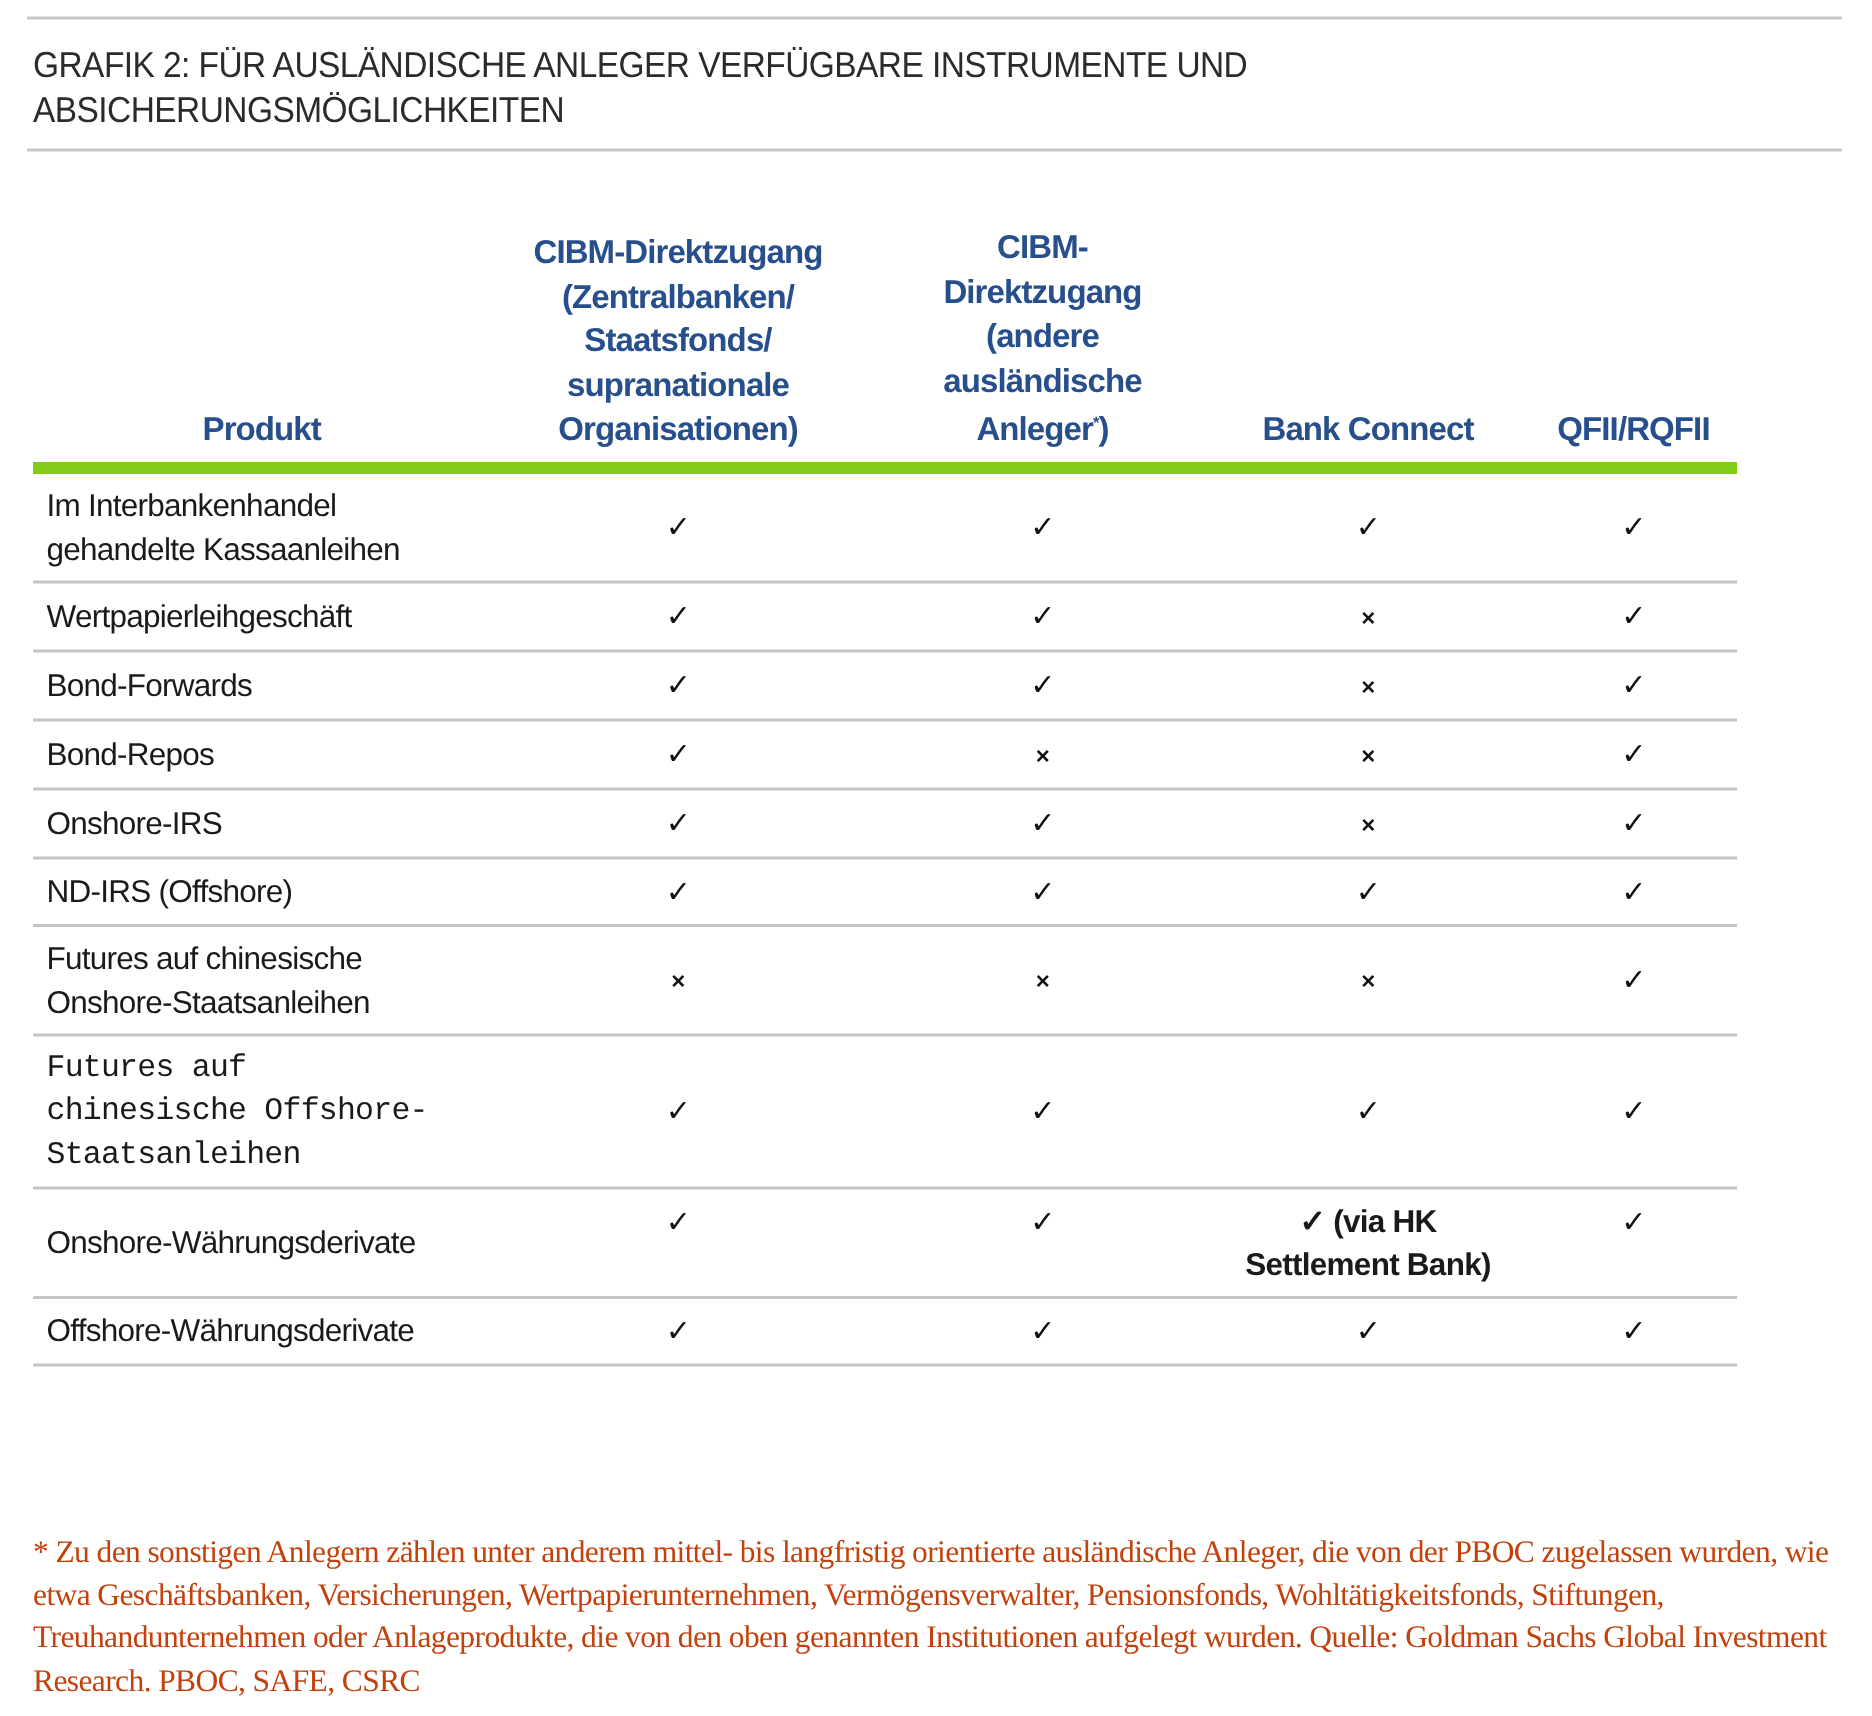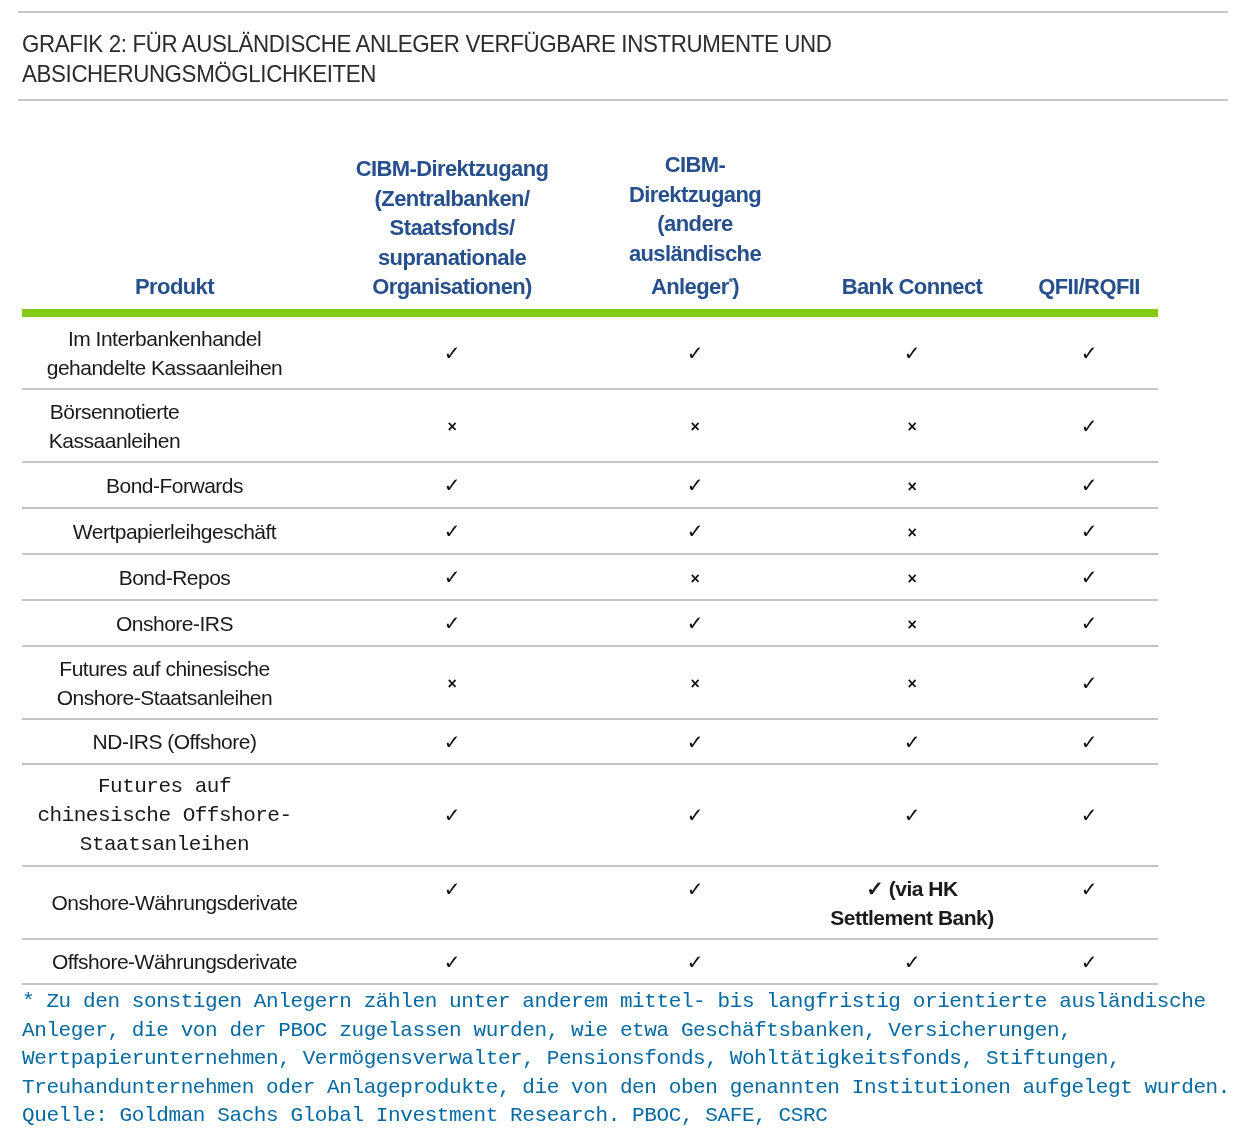--- a/index.html
+++ b/index.html
@@ -25,28 +25,28 @@
       color: #264f8c; font-weight: bold; font-size: 22px; line-height: 29.5px;
       text-align: center; vertical-align: bottom; padding: 0 0 7px 0;
       border-bottom: 8px solid #84cc16; letter-spacing: -0.6px;
     }
     th.prod { text-align: center; padding-left: 9px; }
     td {
       font-size: 21px; line-height: 29px; color: #1a1a1a;
       border-bottom: 2px solid #c4c4c4; text-align: center; vertical-align: middle;
       padding: 7px 0 6px 0; letter-spacing: -0.5px;
     }
-    td.prod { text-align: center; padding-left: 9px; }
+    td.prod { text-align: left; padding-left: 9px; }
     td.top { vertical-align: top; }
     .mark { display: inline-block; font-size: 20px; line-height: 29px; color: #111; }
     .mark.no { font-size: 16px; font-weight: bold; }
     .footnote {
-      position: absolute; left: 22px; top: 988px; width: 1212px;
-      font-family: Liberation Mono, monospace; font-size: 21px; line-height: 28.5px;
-      color: #0369a1; letter-spacing: -0.4px;
+      position: absolute; left: 22px; top: 1020px; width: 1212px;
+      font-family: Liberation Serif, serif; font-size: 21px; line-height: 28.5px;
+      color: #c2410c; letter-spacing: -0.4px;
     }
   </style>
 </head>
 <body>
 
 <div class="rule-top"></div>
 <div class="title">GRAFIK 2: FÜR AUSLÄNDISCHE ANLEGER VERFÜGBARE INSTRUMENTE UND ABSICHERUNGSMÖGLICHKEITEN</div>
 <div class="rule-bottom"></div>
 
 <table class="grid">
@@ -68,66 +68,59 @@
   </thead>
   <tbody id="table-body">
       <tr>
         <td class="prod" style="padding-right: 20px;">Im Interbankenhandel gehandelte Kassaanleihen</td>
         <td><span class="mark yes">✓</span></td>
         <td><span class="mark yes">✓</span></td>
         <td><span class="mark yes">✓</span></td>
         <td><span class="mark yes">✓</span></td>
       </tr>
       <tr>
-        <td class="prod" style="padding-right: 120px;">Börsennotierte Kassaanleihen</td>
-        <td><span class="mark no">×</span></td>
-        <td><span class="mark no">×</span></td>
-        <td><span class="mark no">×</span></td>
-        <td><span class="mark yes">✓</span></td>
-      </tr>
-      <tr>
-        <td class="prod">Bond-Forwards</td>
+        <td class="prod">Wertpapierleihgeschäft</td>
         <td><span class="mark yes">✓</span></td>
         <td><span class="mark yes">✓</span></td>
         <td><span class="mark no">×</span></td>
         <td><span class="mark yes">✓</span></td>
       </tr>
       <tr>
-        <td class="prod">Wertpapierleihgeschäft</td>
+        <td class="prod">Bond-Forwards</td>
         <td><span class="mark yes">✓</span></td>
         <td><span class="mark yes">✓</span></td>
         <td><span class="mark no">×</span></td>
         <td><span class="mark yes">✓</span></td>
       </tr>
       <tr>
         <td class="prod">Bond-Repos</td>
         <td><span class="mark yes">✓</span></td>
         <td><span class="mark no">×</span></td>
         <td><span class="mark no">×</span></td>
         <td><span class="mark yes">✓</span></td>
       </tr>
       <tr>
         <td class="prod">Onshore-IRS</td>
         <td><span class="mark yes">✓</span></td>
         <td><span class="mark yes">✓</span></td>
         <td><span class="mark no">×</span></td>
         <td><span class="mark yes">✓</span></td>
       </tr>
       <tr>
+        <td class="prod">ND-IRS (Offshore)</td>
+        <td><span class="mark yes">✓</span></td>
+        <td><span class="mark yes">✓</span></td>
+        <td><span class="mark yes">✓</span></td>
+        <td><span class="mark yes">✓</span></td>
+      </tr>
+      <tr>
         <td class="prod" style="padding-right: 20px;">Futures auf chinesische Onshore-Staatsanleihen</td>
         <td><span class="mark no">×</span></td>
         <td><span class="mark no">×</span></td>
         <td><span class="mark no">×</span></td>
-        <td><span class="mark yes">✓</span></td>
-      </tr>
-      <tr>
-        <td class="prod">ND-IRS (Offshore)</td>
-        <td><span class="mark yes">✓</span></td>
-        <td><span class="mark yes">✓</span></td>
-        <td><span class="mark yes">✓</span></td>
         <td><span class="mark yes">✓</span></td>
       </tr>
       <tr>
         <td class="prod" style="padding-right: 20px; font-family: Liberation Mono, monospace;">Futures auf chinesische Offshore-Staatsanleihen</td>
         <td><span class="mark yes">✓</span></td>
         <td><span class="mark yes">✓</span></td>
         <td><span class="mark yes">✓</span></td>
         <td><span class="mark yes">✓</span></td>
       </tr>
       <tr>

